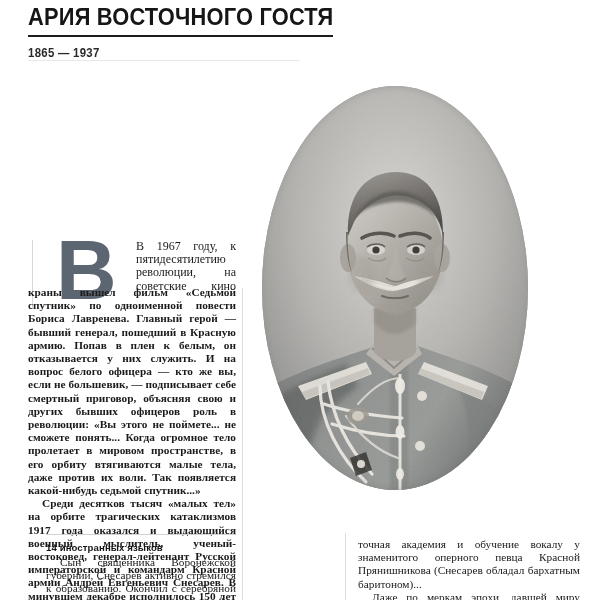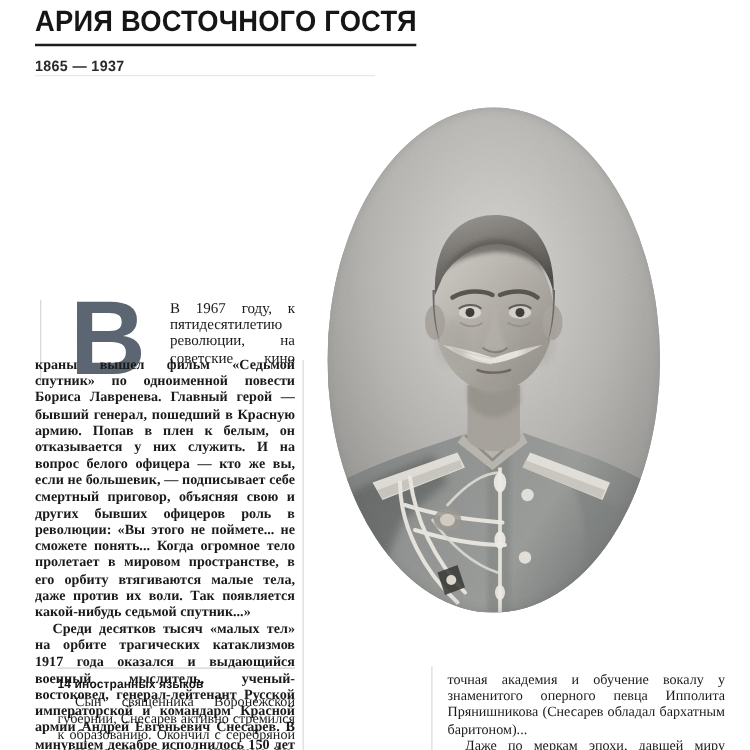--- a/index.html
+++ b/index.html
@@ -366,15 +366,15 @@
 <div class="col-rule-bottom-left"></div>
 <div class="col-rule-bottom-right"></div>
 
 <div class="subsection">
   <div class="subsection-rule"></div>
   <h2 class="subsection-heading">14 иностранных языков</h2>
   <p class="subsection-body">Сын священника Воронежской губернии, Сне­сарев активно стремился к образованию. Окончил с серебряной медалью гимназию, с отличием фи­зико-математический факультет Московского уни­верситета, женские курсы...</p>
 </div>
 
 <div class="right-bottom">
-  <p>точная академия и обучение вокалу у знаменитого оперного певца Ипполита Прянишникова (Снеса­рев обладал бархатным баритоном)...</p>
+  <p>точная академия и обучение вокалу у знаменитого оперного певца Красной Прянишникова (Снеса­рев обладал бархатным баритоном)...</p>
   <p>Даже по меркам эпохи, давшей миру немало гениев, образование Снесарева считалось выдаю­щимся.</p>
 </div>
 
 </body></html>

